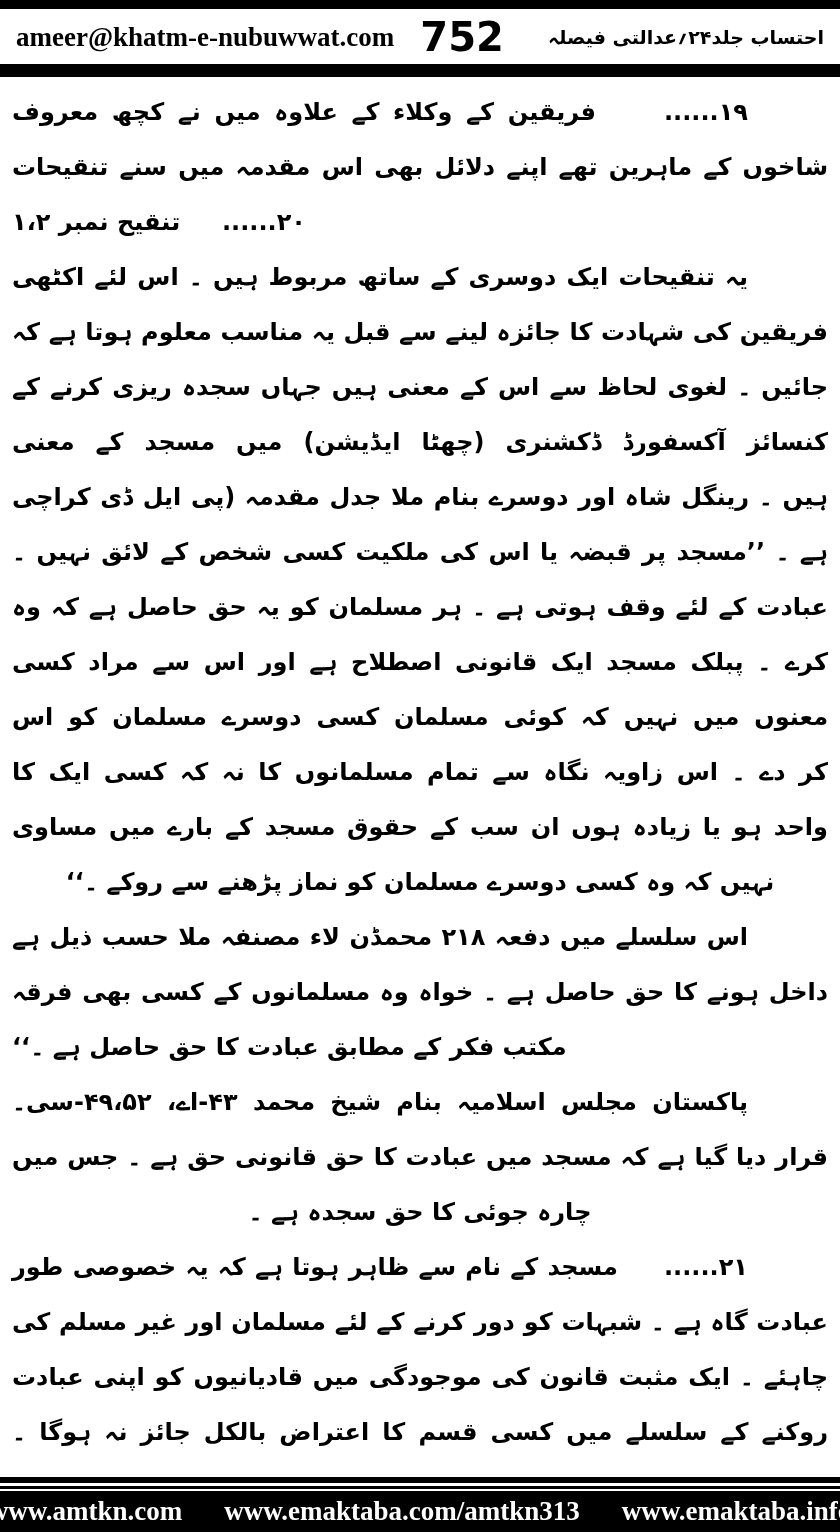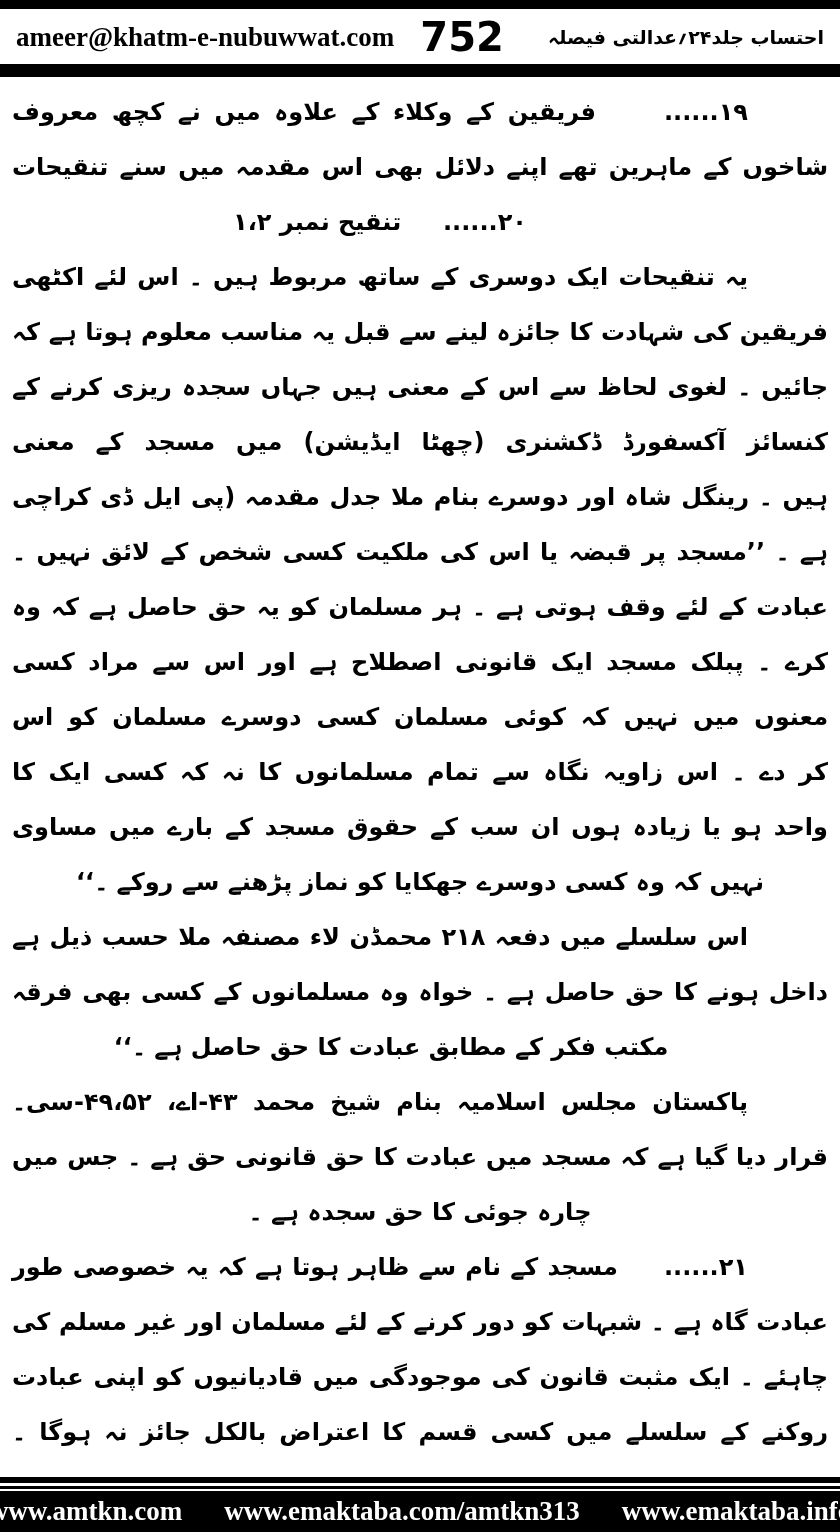--- a/index.html
+++ b/index.html
@@ -35,21 +35,21 @@
     font-family: "DejaVu Sans", sans-serif;
   }
 
   .page-body { margin-top: 8px; }
   .line {
     direction: rtl;
     font-weight: bold; font-size: 24px;
     height: 55px; line-height: 55px;
     padding: 0 12px; box-sizing: border-box;
     overflow: hidden; white-space: nowrap;
-    text-align: center;
+    text-align: left;
   }
   .line.justify { white-space: normal; text-align: justify; text-align-last: justify; }
   .line.indent { padding-right: 92px; }
   .line.center { text-align: center; text-align-last: center; }
   .line.end-right { padding-right: 70px; }
 
   .page-footer { position: absolute; left: 0; right: 0; bottom: 0; }
   .gap3 { height: 3px; }
   .gap2 { height: 2px; }
   .links-band {
@@ -83,21 +83,21 @@
     <div class="line justify">فریقین کی شہادت کا جائزہ لینے سے قبل یہ مناسب معلوم ہوتا ہے کہ لفظ مسجد کے معنی بیان کئے</div>
     <div class="line justify">جائیں ۔ لغوی لحاظ سے اس کے معنی ہیں جہاں سجدہ ریزی کرنے کے لئے سر جھکایا جائے ۔</div>
     <div class="line justify">کنسائز آکسفورڈ ڈکشنری (چھٹا ایڈیشن) میں مسجد کے معنی ’’مسلمانوں کی جائے عبادت‘‘ کے</div>
     <div class="line justify">ہیں ۔ رینگل شاہ اور دوسرے بنام ملا جدل مقدمہ (پی ایل ڈی کراچی ۳۱۲) میں یہ قرار دیا گیا</div>
     <div class="line justify">ہے ۔ ’’مسجد پر قبضہ یا اس کی ملکیت کسی شخص کے لائق نہیں ۔ کیونکہ یہ خدا کی ملکیت ہے اور اسی کی</div>
     <div class="line justify">عبادت کے لئے وقف ہوتی ہے ۔ ہر مسلمان کو یہ حق حاصل ہے کہ وہ مسجد داخل ہو کر خدا کی عبادت</div>
     <div class="line justify">کرے ۔ پبلک مسجد ایک قانونی اصطلاح ہے اور اس سے مراد کسی صورت میں بھی مسجد کا قبضہ ان</div>
     <div class="line justify">معنوں میں نہیں کہ کوئی مسلمان کسی دوسرے مسلمان کو اس مسجد میں نماز پڑھنے کے حق سے محروم</div>
     <div class="line justify">کر دے ۔ اس زاویہ نگاہ سے تمام مسلمانوں کا نہ کہ کسی ایک کا مسجد پر قبضہ ہوتا ہے ۔ مسلمان فرد</div>
     <div class="line justify">واحد ہو یا زیادہ ہوں ان سب کے حقوق مسجد کے بارے میں مساوی ہیں اور کسی مسلمان کو جائز</div>
-    <div class="line center">نہیں کہ وہ کسی دوسرے جھکایا کو نماز پڑھنے سے روکے ۔‘‘</div>
+    <div class="line center">نہیں کہ وہ کسی دوسرے مسلمان کو نماز پڑھنے سے روکے ۔‘‘</div>
     <div class="line indent justify">اس سلسلے میں دفعہ ۲۱۸ محمڈن لاء مصنفہ ملا حسب ذیل ہے ۔ ’’ہر محمڈن کو خدا کی مسجد میں</div>
     <div class="line justify">داخل ہونے کا حق حاصل ہے ۔ خواہ وہ مسلمانوں کے کسی بھی فرقہ سے تعلق رکھتا ہو ۔ اسے اپنے</div>
     <div class="line end-right">مکتب فکر کے مطابق عبادت کا حق حاصل ہے ۔‘‘</div>
     <div class="line indent justify">پاکستان مجلس اسلامیہ بنام شیخ محمد ۴۳-اے، ۴۹،۵۲-سی۔ایس۔اے ۲۴۵ میں یہ</div>
     <div class="line justify">قرار دیا گیا ہے کہ مسجد میں عبادت کا حق قانونی حق ہے ۔ جس میں خلل کی صورت میں اسے عدالتی</div>
     <div class="line center">چارہ جوئی کا حق سجدہ ہے ۔</div>
     <div class="line indent justify">۲۱......&nbsp;&nbsp;&nbsp;&nbsp; مسجد کے نام سے ظاہر ہوتا ہے کہ یہ خصوصی طور پر صرف مسلمانوں کی</div>
     <div class="line justify">عبادت گاہ ہے ۔ شبہات کو دور کرنے کے لئے مسلمان اور غیر مسلم کی عبادت گاہ میں مثبت امتیاز ہونا</div>
     <div class="line justify">چاہئے ۔ ایک مثبت قانون کی موجودگی میں قادیانیوں کو اپنی عبادت گاہوں کو مسجد یا مسجدیں کہنے سے</div>
     <div class="line justify">روکنے کے سلسلے میں کسی قسم کا اعتراض بالکل جائز نہ ہوگا ۔ جیسا کہ اس سے قبل ذکر آ چکا ہے ۔</div>

